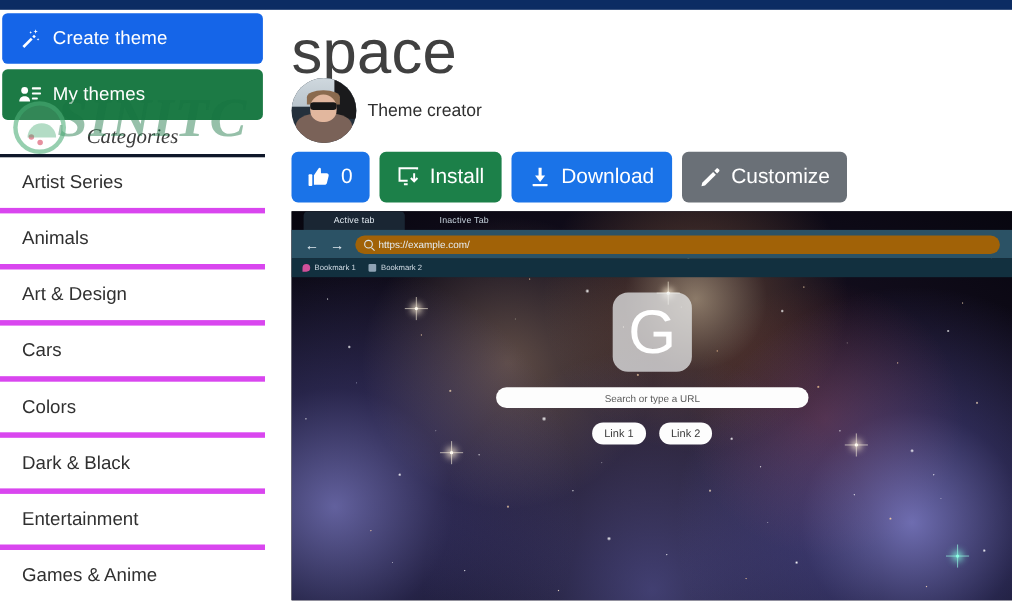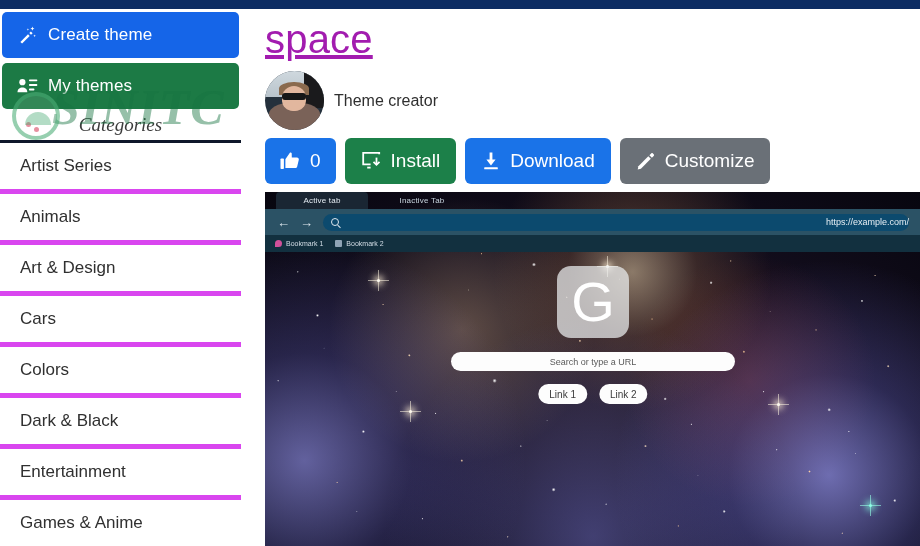--- a/index.html
+++ b/index.html
@@ -95,22 +95,22 @@
   }
   .wm-dot { position:absolute; width:5px; height:5px; border-radius:50%; background: rgba(214,70,95,0.6); }
 
   
   .main {
     position: absolute; left: 241px; top: 9px; width: 679px; height: 537px;
     background: #ffffff;
   }
   .theme-title {
     position: absolute; left: 24px; top: 10px;
-    font-size: 40px; font-weight: 300; color: #a21caf;
-    letter-spacing: .2px; line-height: 1; text-decoration: underline;
+    font-size: 56px; font-weight: 300; color: #404040;
+    letter-spacing: .2px; line-height: 1;
   }
   .creator-row {
     position: absolute; left: 24px; top: 62px;
     display: flex; align-items: center; gap: 10px;
   }
   .avatar {
     width: 59px; height: 59px; border-radius: 50%;
     overflow: hidden; position: relative; flex: 0 0 auto;
     background: #24303c;
   }
@@ -251,22 +251,22 @@
 
   .toolbar {
     position:absolute; left:0; top:17px; width:100%; height:26px;
     background:#2b5265;
     display:flex; align-items:center; gap:10px;
     padding-left: 12px;
   }
   .nav-arrow { color:#dde7ee; font-size:13px; line-height:1; }
   .urlbar {
     flex:1; margin-right: 12px; height: 17px;
-    background:#0c4a6e; border-radius: 9px;
-    display:flex; align-items:center; gap:5px; padding-left: 8px; justify-content: space-between;
+    background:#a16207; border-radius: 9px;
+    display:flex; align-items:center; gap:5px; padding-left: 8px;
   }
   .urlbar .mag { width:8px; height:8px; border:1.2px solid #dde7ee; border-radius:50%; position:relative; flex:0 0 auto;}
   .urlbar .mag::after { content:""; position:absolute; right:-3px; bottom:-2px; width:4px; height:1.2px; background:#dde7ee; transform: rotate(45deg); }
   .urlbar .u { font-size: 9px; color:#e6eef4; }
 
   .bookmarks {
     position:absolute; left:0; top:43px; width:100%; height:17px;
     background:#12303f;
     display:flex; align-items:center; gap:12px; padding-left: 10px;
   }

